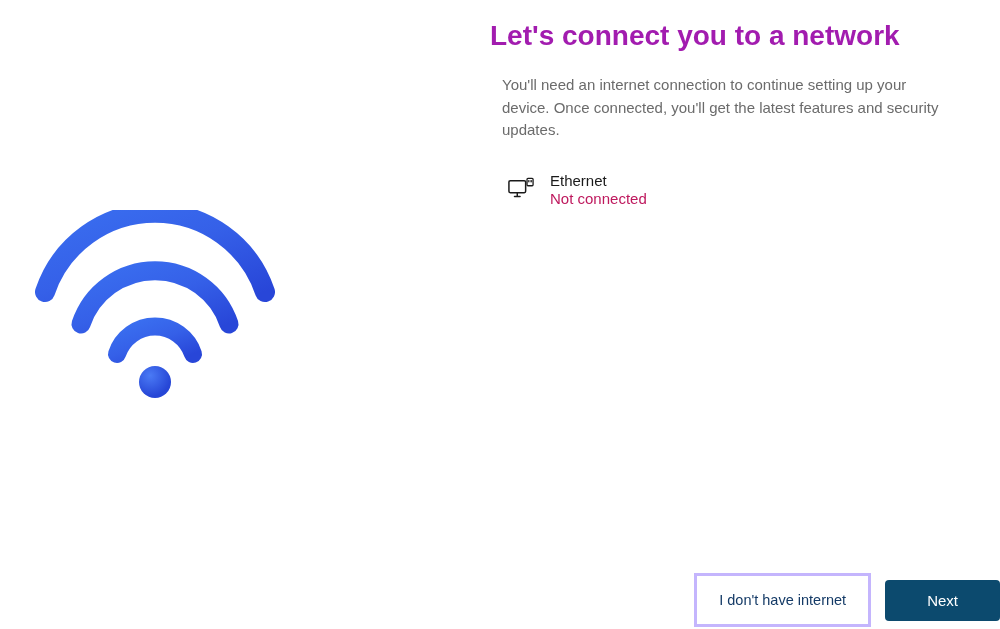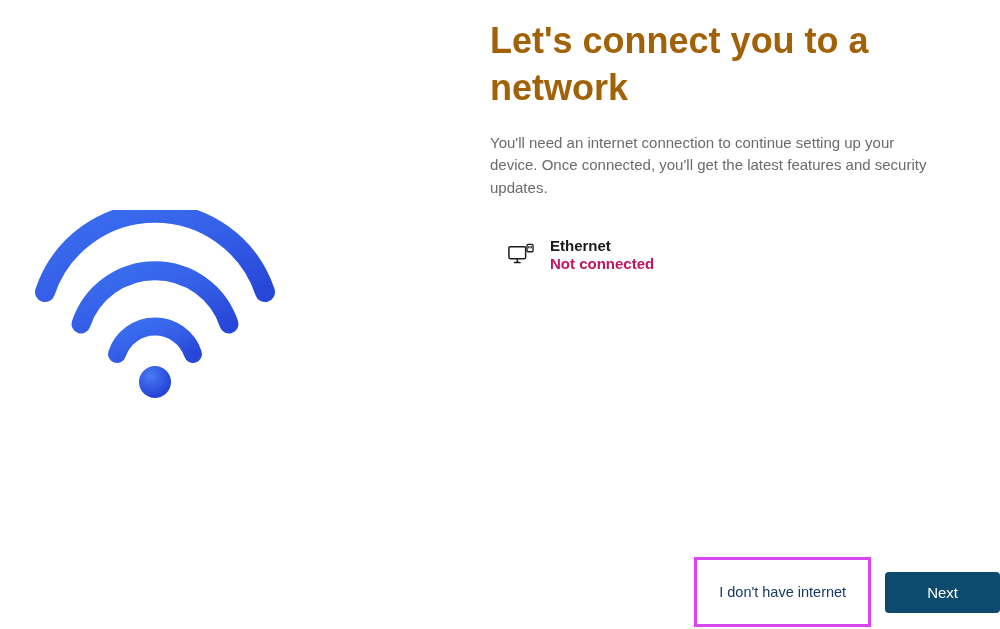--- a/index.html
+++ b/index.html
@@ -25,35 +25,35 @@
       width: 240px;
       height: 200px;
     }
     .right-panel {
       position: absolute;
       left: 490px;
       top: 18px;
       width: 480px;
     }
     .page-title {
-      font-size: 36px;
+      font-size: 28px;
       font-weight: 600;
-      color: #a16207;
+      color: #a21caf;
       line-height: 1.3;
     }
     .page-subtitle {
       margin-top: 20px;
       font-size: 15px;
       color: #6b6b6b;
       line-height: 1.5;
       max-width: 440px;
+      margin-left: 12px;
     }
     .network-list {
-      margin-top: 32px;
-      font-weight: bold;
+      margin-top: 24px;
     }
     .network-item {
       display: flex;
       align-items: center;
       gap: 16px;
       padding: 6px 18px;
     }
     .network-icon {
       width: 26px;
       height: 22px;
@@ -78,22 +78,22 @@
     .footer-actions {
       position: absolute;
       right: 0;
       bottom: 2px;
       display: flex;
       align-items: center;
       gap: 14px;
       padding-right: 0;
     }
     .highlight-box {
-      border: 3px solid #d946ef;
-      padding: 12px 4px;
+      border: 3px solid #c4b5fd;
+      padding: 4px 4px;
     }
     .no-internet-btn {
       background: transparent;
       border: none;
       font-size: 14.5px;
       color: #143a66;
       padding: 12px 18px;
       cursor: pointer;
       font-family: inherit;
     }

